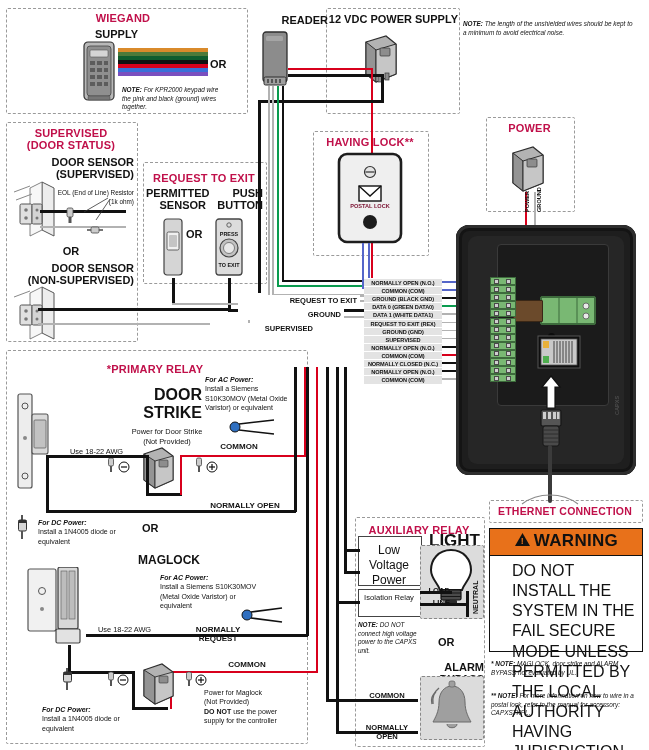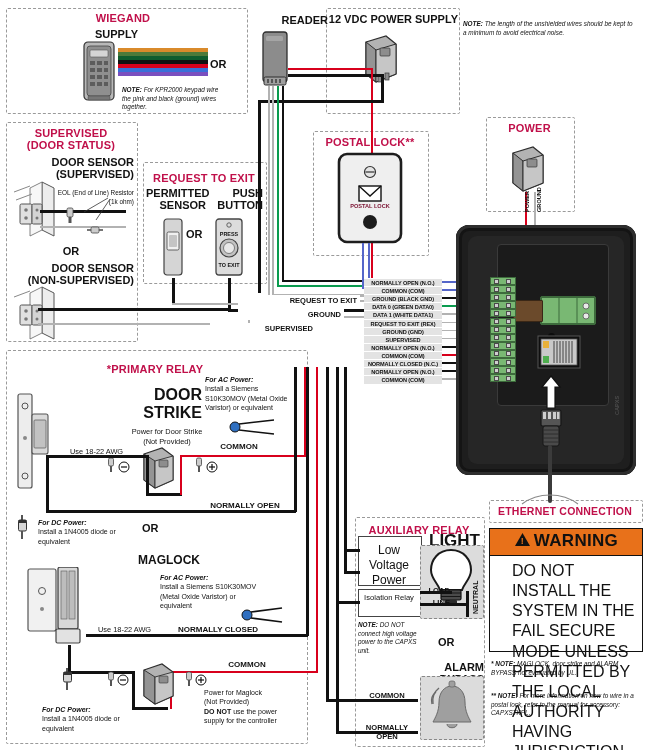--- a/index.html
+++ b/index.html
@@ -45,21 +45,21 @@
 <div class="dash" style="left:313px;top:131px;width:114px;height:123px;"></div>
 <div class="dash" style="left:486px;top:117px;width:87px;height:93px;"></div>
 <div class="dash" style="left:6px;top:350px;width:300px;height:392px;"></div>
 <div class="dash" style="left:355px;top:517px;width:128px;height:228px;"></div>
 <div class="dash" style="left:489px;top:500px;width:152px;height:21px;"></div>
 
 <div class="ttl" style="left:58px;top:12px;width:130px;">WIEGAND</div>
 <div class="ttlk" style="left:48px;top:28px;width:90px;">SUPPLY</div>
 <div class="ttlk" style="left:248px;top:14px;width:80px;">READER</div>
 <div class="ttlk" style="left:326px;top:13px;width:132px;">12 VDC POWER SUPPLY</div>
-<div class="ttl" style="left:313px;top:136px;width:114px;">POSTAL LOCK**</div>
+<div class="ttl" style="left:313px;top:136px;width:114px;">HAVING LOCK**</div>
 <div class="ttl" style="left:486px;top:122px;width:87px;">POWER</div>
 <div class="ttl" style="left:143px;top:172px;width:122px;">REQUEST TO EXIT</div>
 <div class="ttl" style="left:50px;top:363px;width:210px;">*PRIMARY RELAY</div>
 <div class="ttl" style="left:355px;top:524px;width:128px;">AUXILIARY RELAY</div>
 <div class="ttl" style="left:489px;top:505px;width:152px;font-size:10.5px;">ETHERNET CONNECTION</div>
 
 <div class="ttl" style="left:8px;top:127px;width:126px;">SUPERVISED</div>
 <div class="ttl" style="left:8px;top:139px;width:126px;">(DOOR STATUS)</div>
 <div class="ttlk" style="left:8px;top:156px;width:126px;">DOOR SENSOR</div>
 <div class="ttlk" style="left:8px;top:168px;width:126px;">(SUPERVISED)</div>
@@ -477,21 +477,21 @@
   <span>Install a Siemens S10K30MOV (Metal Oxide Varistor) or equivalent</span>
 </div>
 <div class="abs" style="left:240px;top:607px;width:44px;height:16px;">
   <svg width="44" height="16" viewBox="0 0 44 16">
     <circle cx="7" cy="8" r="5" fill="#2f6fc0" stroke="#111" stroke-width="1"></circle>
     <path d="M11 5 L42 1" stroke="#111" stroke-width="1.6" fill="none"></path>
     <path d="M11 11 L42 15" stroke="#111" stroke-width="1.6" fill="none"></path>
   </svg>
 </div>
 <div class="plain" style="left:98px;top:625px;width:72px;font-size:7.4px;">Use 18-22 AWG</div>
-<div class="lbl" style="left:178px;top:625px;width:80px;font-size:8px;">NORMALLY CLOSED</div>
+<div class="lbl" style="left:178px;top:625px;width:80px;font-size:8px;">NORMALLY REQUEST</div>
 <div class="lbl" style="left:212px;top:660px;width:70px;font-size:8px;">COMMON</div>
 
 <div class="wire" style="left:86px;top:634px;width:222px;height:2.5px;"></div>
 <div class="wire" style="left:306px;top:367px;width:2.5px;height:269px;"></div>
 <div class="wire" style="left:68px;top:645px;width:2.5px;height:28px;"></div>
 <div class="wire" style="left:68px;top:671px;width:66px;height:2.5px;"></div>
 <div class="wire" style="left:132px;top:671px;width:2.5px;height:38px;"></div>
 <div class="wire" style="left:132px;top:707px;width:36px;height:2.5px;"></div>
 <div class="wr" style="left:170px;top:671px;width:2px;height:38px;"></div>
 <div class="wr" style="left:170px;top:671px;width:148px;height:2px;"></div>

